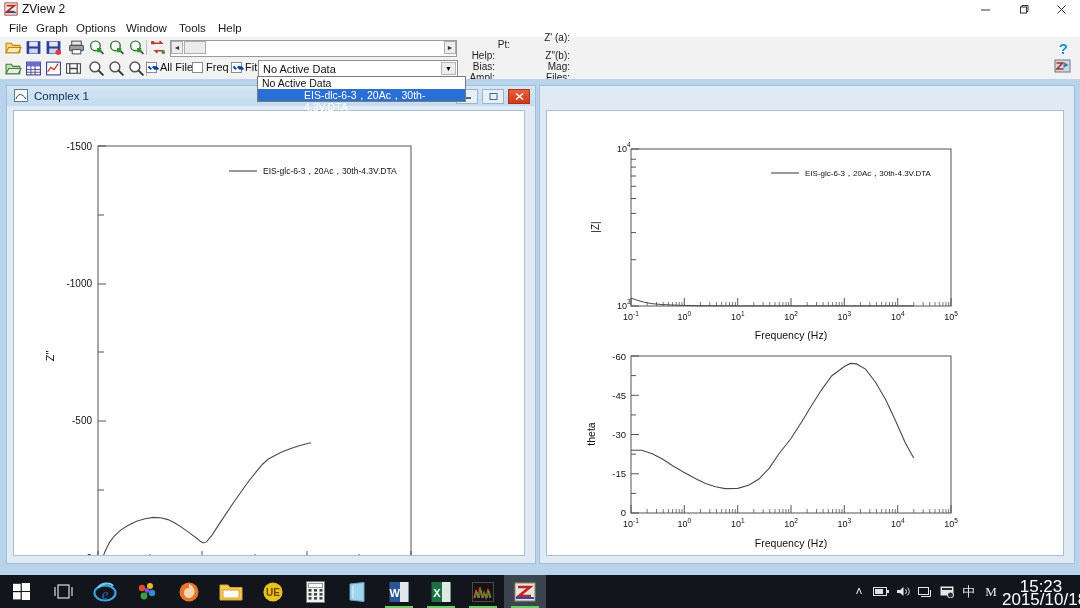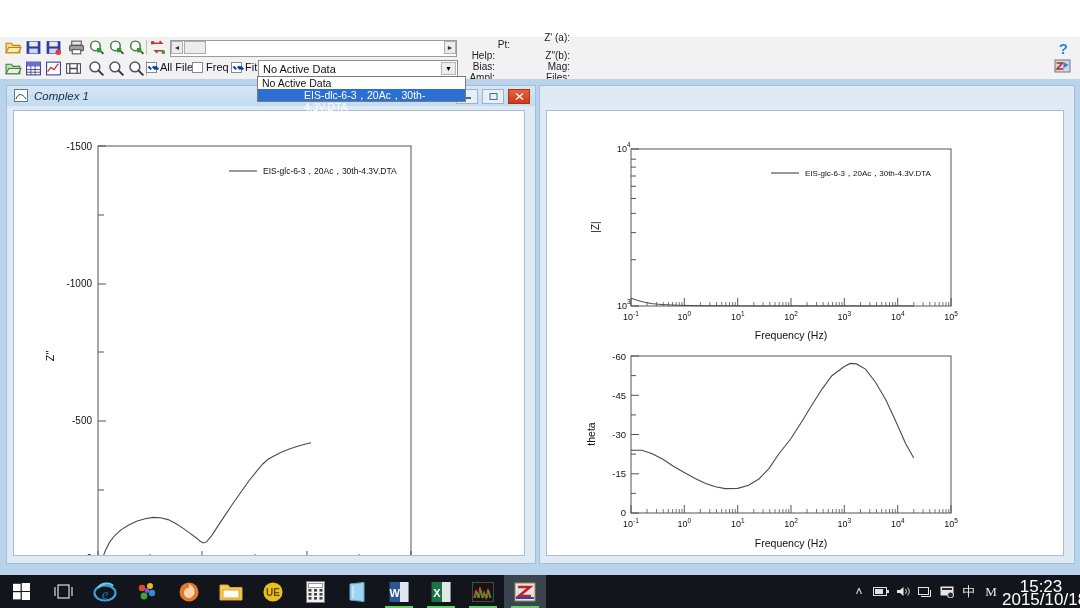--- a/index.html
+++ b/index.html
@@ -67,21 +67,21 @@
 
   
   .mdi{position:absolute;left:0;top:79px;width:1080px;height:496px;background:#b9d4ea;}
 
   .child{position:absolute;background:#dfeaf4;border:1px solid #9fc0dc;}
   .child-title{position:absolute;left:0;top:0;right:0;height:20px;}
   .ct-active{background:linear-gradient(#d6e6f4,#c2dcef);}
   .ct-inactive{background:linear-gradient(#e3eaf0,#d2dde6);}
   .ct-icon{position:absolute;left:7px;top:3px;width:14px;height:13px;}
   .ct-name{position:absolute;left:27px;top:4px;font-size:11.5px;}
-  .ct-name.act{color:#0e2f4d;font-style:italic;}
+  .ct-name.act{color:#0e2f4d;}
   .ct-name.inact{color:#6c7a85;}
   .cbtns{position:absolute;right:5px;top:3px;display:flex;gap:4px;}
   .cb{width:22px;height:15px;border:1px solid #9ab4c9;background:#e8f0f7;
       display:flex;align-items:center;justify-content:center;box-sizing:border-box;}
   .cb.red{background:linear-gradient(#e8603c,#cf3a18);border-color:#a83418;color:#fff;}
   .cb svg{display:block;}
   .plotpane{position:absolute;background:#fff;border:1px solid #a8bed1;}
 
   svg{display:block;}
   .px{font-family:"Liberation Sans",sans-serif;}
@@ -96,21 +96,55 @@
   .tray{position:absolute;right:0;top:0;height:33px;display:flex;align-items:center;}
   .trayico{width:22px;height:33px;display:flex;align-items:center;justify-content:center;
            color:#e8e8e8;font-size:12px;}
   .clock{width:78px;text-align:center;color:#fff;font-size:17px;line-height:13px;padding-top:3px;}
 </style>
 </head>
 <body>
 
 <div id="app">
 
-
+  <div class="win-title">
+    <svg class="win-icon" viewBox="0 0 16 16">
+      <rect x="1" y="1" width="14" height="14" fill="#f0f0f0" stroke="#b03020"></rect>
+      <path d="M3 4h9l-8.5 7H12" stroke="#b03020" stroke-width="2" fill="none"></path>
+      <path d="M2 12h12" stroke="#2050a0" stroke-width="1.5"></path>
+    </svg>
+    <div class="win-name">ZView 2</div>
+    <div class="wctrls">
+      <div class="wbtn">
+        <svg width="11" height="11" viewBox="0 0 11 11">
+            <path d="M1 6h9" stroke="#333"></path>
+          </svg>
+      </div>
+      <div class="wbtn">
+        <svg width="11" height="11" viewBox="0 0 11 11">
+          <rect x="2.5" y="3" width="6" height="6" fill="none" stroke="#333"></rect>
+          <path d="M4 3V1.5h6V7.5H8.5" fill="none" stroke="#333"></path>
+        </svg>
+      </div>
+      <div class="wbtn close">
+        <svg width="11" height="11" viewBox="0 0 11 11">
+          <path d="M1.5 1.5l8 8M9.5 1.5l-8 8" stroke="#333"></path>
+        </svg>
+      </div>
+    </div>
+  </div>
+
+  <div class="menubar">
+    <div class="menu-item" style="left:5px">File</div>
+    <div class="menu-item" style="left:32px">Graph</div>
+    <div class="menu-item" style="left:72px">Options</div>
+    <div class="menu-item" style="left:122px">Window</div>
+    <div class="menu-item" style="left:175px">Tools</div>
+    <div class="menu-item" style="left:214px">Help</div>
+  </div>
 
   <div class="tbar tb1">
     <svg class="ticon" style="left:5px" viewBox="0 0 16 16">
       <path d="M1 4h5l1.5 2H14v7H1z" fill="#ffd782" stroke="#b8860b"></path>
       <path d="M1 13l2.5-5H15l-2.5 5z" fill="#ffe9b0" stroke="#b8860b"></path>
       </svg>
     <svg class="ticon" style="left:25px" viewBox="0 0 16 16">
       <rect x="1.5" y="2" width="13" height="12" fill="#2b3f9e"></rect>
       <rect x="4" y="2.5" width="8" height="4.5" fill="#e8e8e8"></rect>
       <rect x="4" y="9" width="8" height="4.5" fill="#cfd6ef"></rect>

